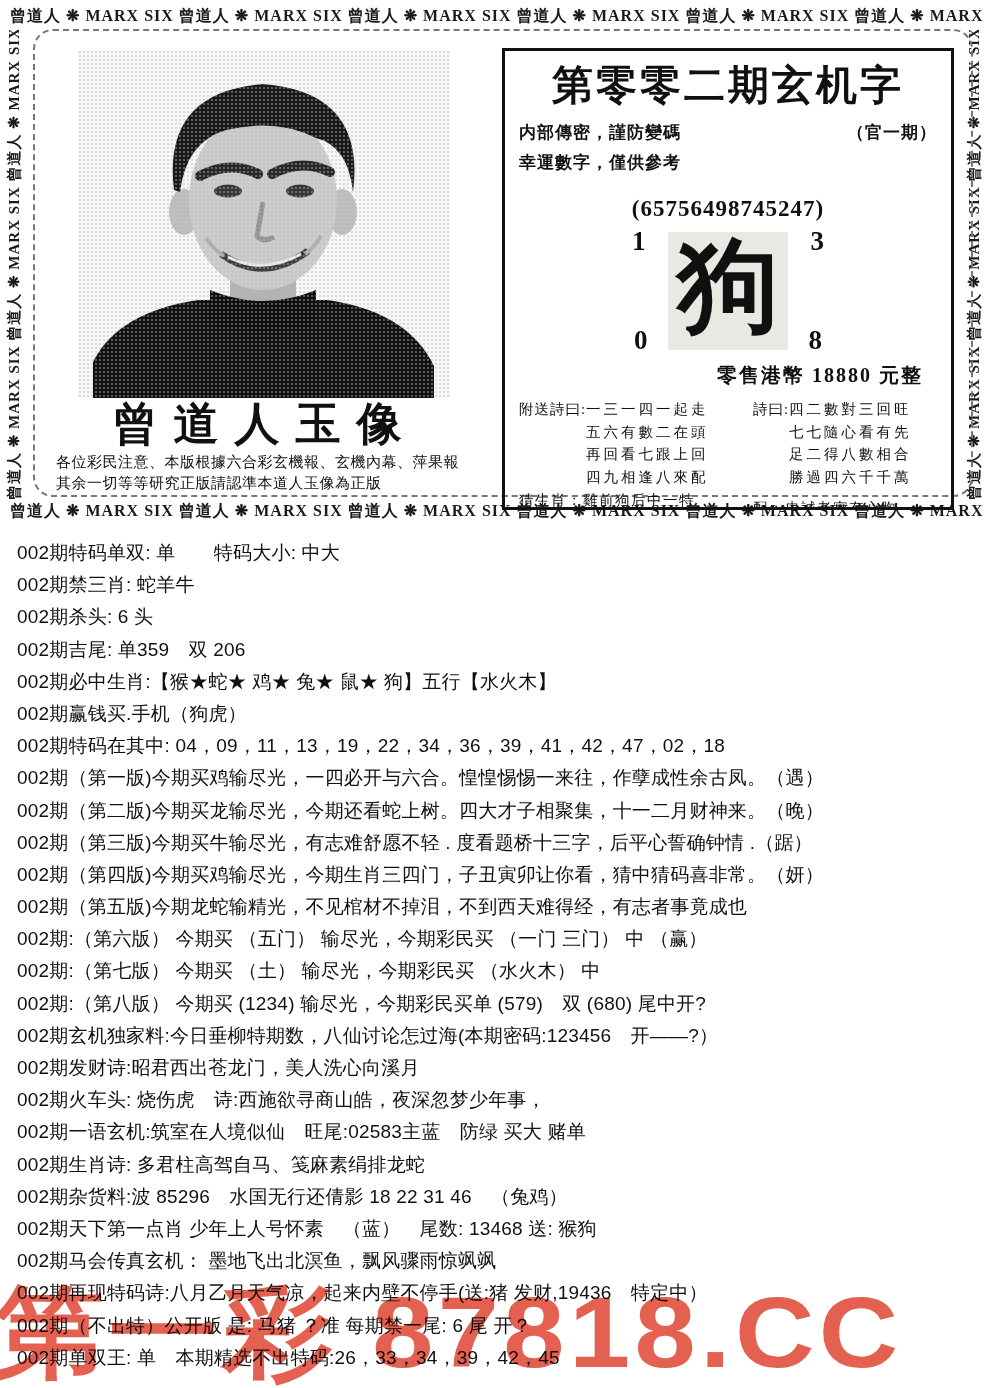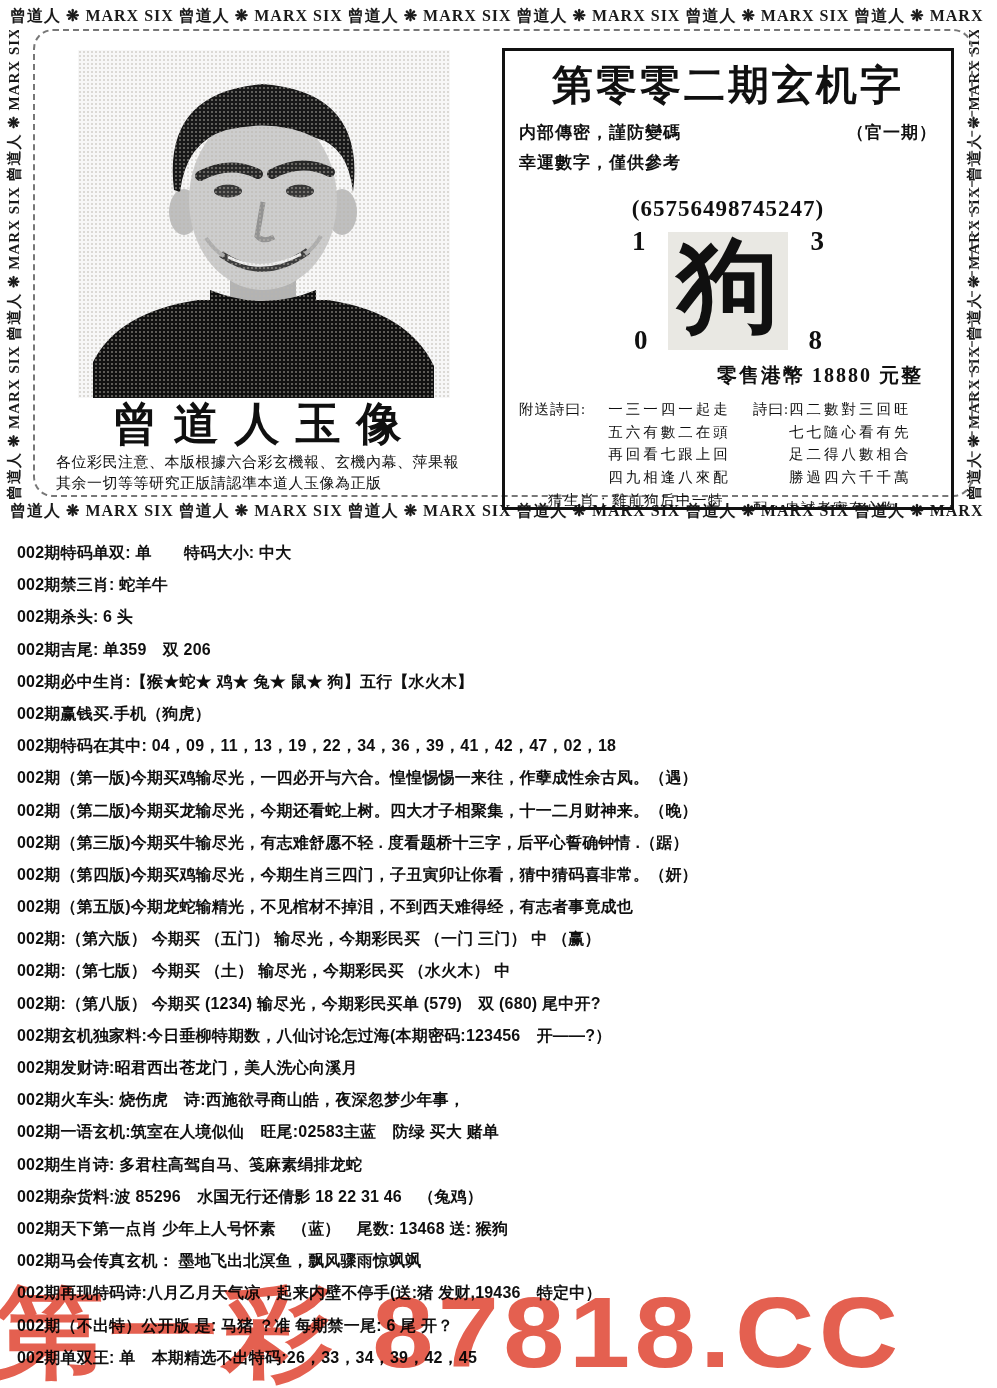--- a/index.html
+++ b/index.html
@@ -41,32 +41,32 @@
   .mbox-lucky{text-align:center;font-size:23px;margin-top:22px;letter-spacing:1px;font-weight:bold;}
   .zodiac-wrap{position:relative;width:200px;height:122px;margin:8px auto 0;}
   .zodiac-bg{position:absolute;left:40px;top:2px;width:120px;height:118px;background:#e9e8e3;}
   .zodiac-char{position:absolute;left:40px;top:-4px;width:120px;height:122px;text-align:center;
         font-size:102px;line-height:122px;font-weight:bold;}
   .corner{position:absolute;font-size:27px;font-weight:bold;}
   .corner.tl{left:4px;top:-4px;}  .corner.tr{right:4px;top:-4px;}
   .corner.bl{left:6px;bottom:-4px;} .corner.br{right:6px;bottom:-4px;}
   .mbox-price{text-align:right;padding-right:14px;margin-top:10px;font-size:20px;font-weight:bold;letter-spacing:2px;}
   .poems{display:flex;margin-top:10px;font-size:14.5px;}
-  .poem-col.lft{width:56%;text-align:center;} .poem-col.rgt{width:44%;}
+  .poem-col.lft{width:56%;} .poem-col.rgt{width:44%;}
   .poem-group{display:flex;}
   .poem-label{letter-spacing:1px;padding-top:1px;white-space:nowrap;}
   .poem-lines{flex:1;}
   .poem-lines .pline{line-height:22.5px;letter-spacing:3px;white-space:nowrap;font-family:Liberation Mono, monospace;}
   .guess1{line-height:22.5px;letter-spacing:1.5px;white-space:nowrap;}
   .guess2{line-height:22.5px;letter-spacing:1.5px;padding-left:44px;white-space:nowrap;}
   .match-line{line-height:22.5px;letter-spacing:1.5px;margin-top:8px;white-space:nowrap;}
 
   
   .tips{position:absolute;left:17px;top:537px;width:975px;}
-  .tips .tip{height:32.2px;line-height:32.2px;font-size:16px;white-space:nowrap;letter-spacing:0.2px;font-weight:bold;}
+  .tips .tip{height:32.2px;line-height:32.2px;font-size:19px;white-space:nowrap;letter-spacing:0.2px;}
 
   
   .watermark{position:absolute;left:-6px;top:1282px;width:1010px;z-index:6;
        font-family:"Liberation Sans",sans-serif;font-weight:bold;font-size:100px;line-height:100px;
        white-space:nowrap;letter-spacing:4px;color:#e14a38;opacity:0.88;
        mix-blend-mode:multiply;transform:scaleX(1.1);transform-origin:0 0;}
 </style>
 </head>
 <body>
 

